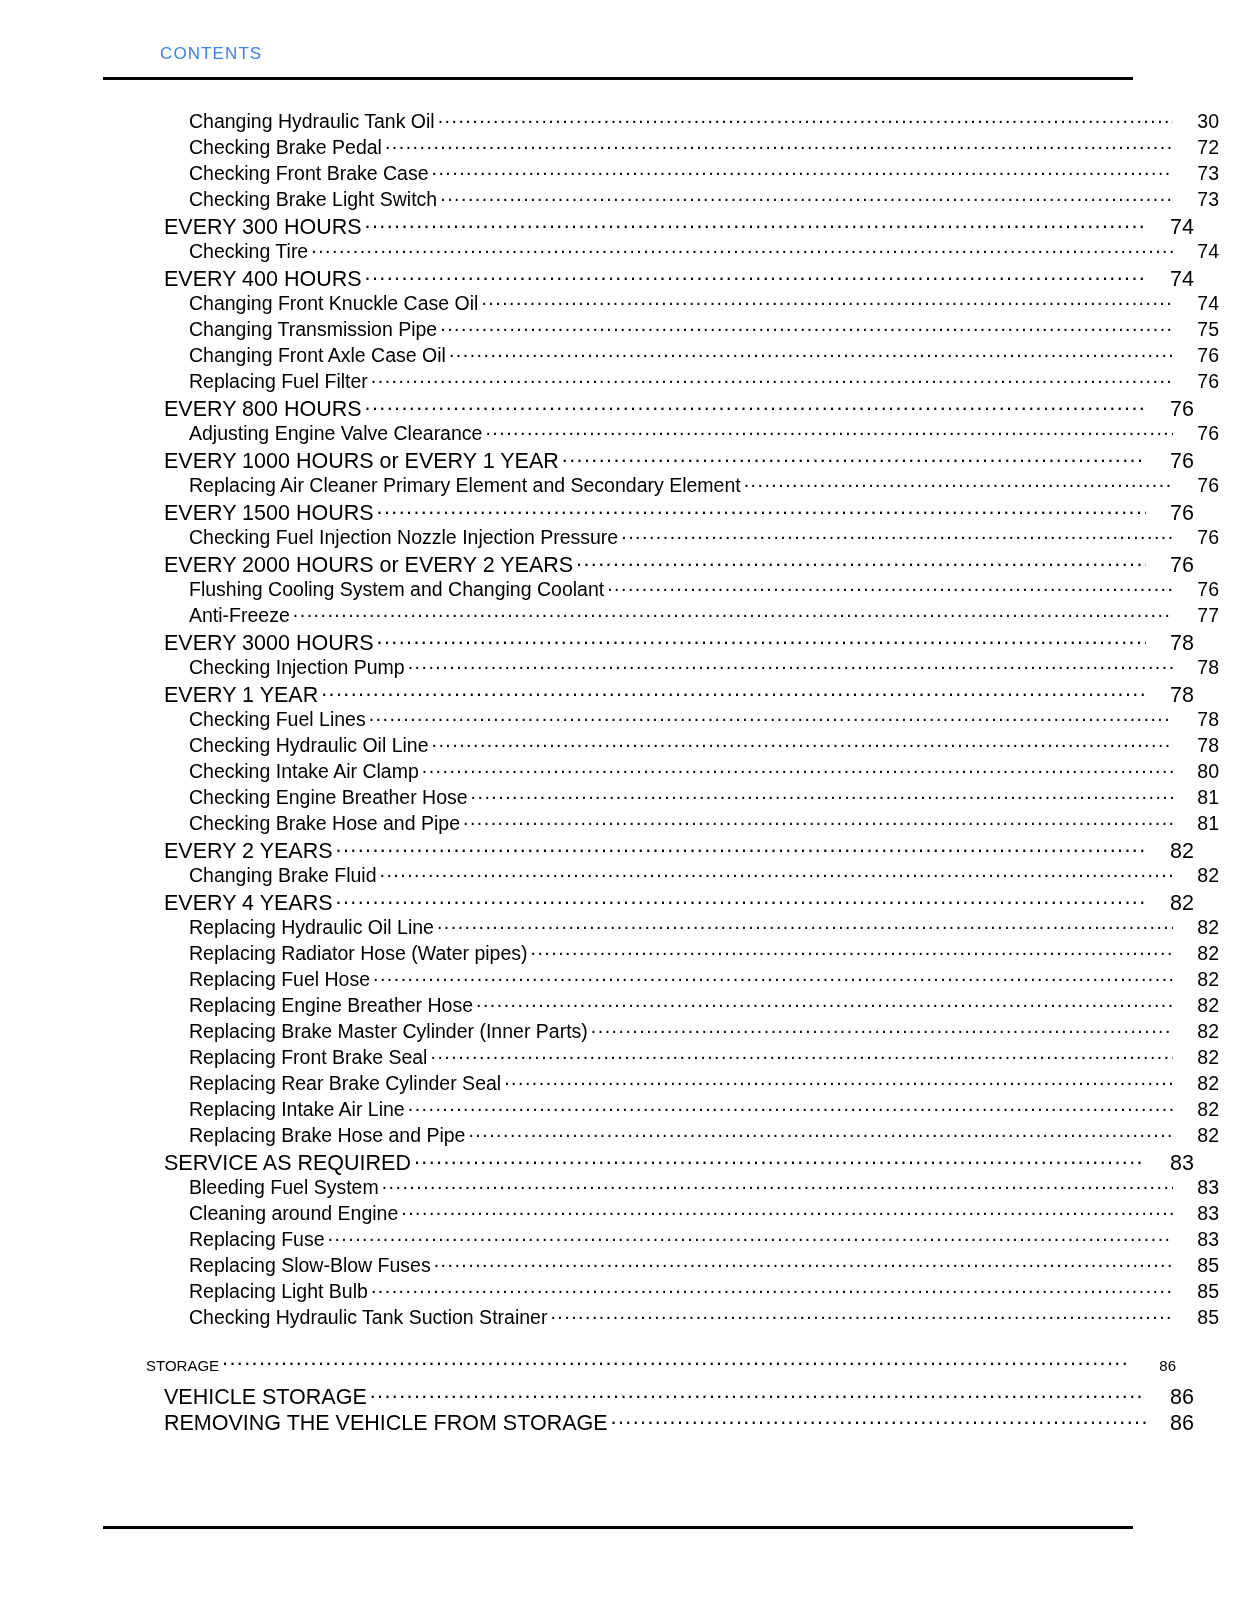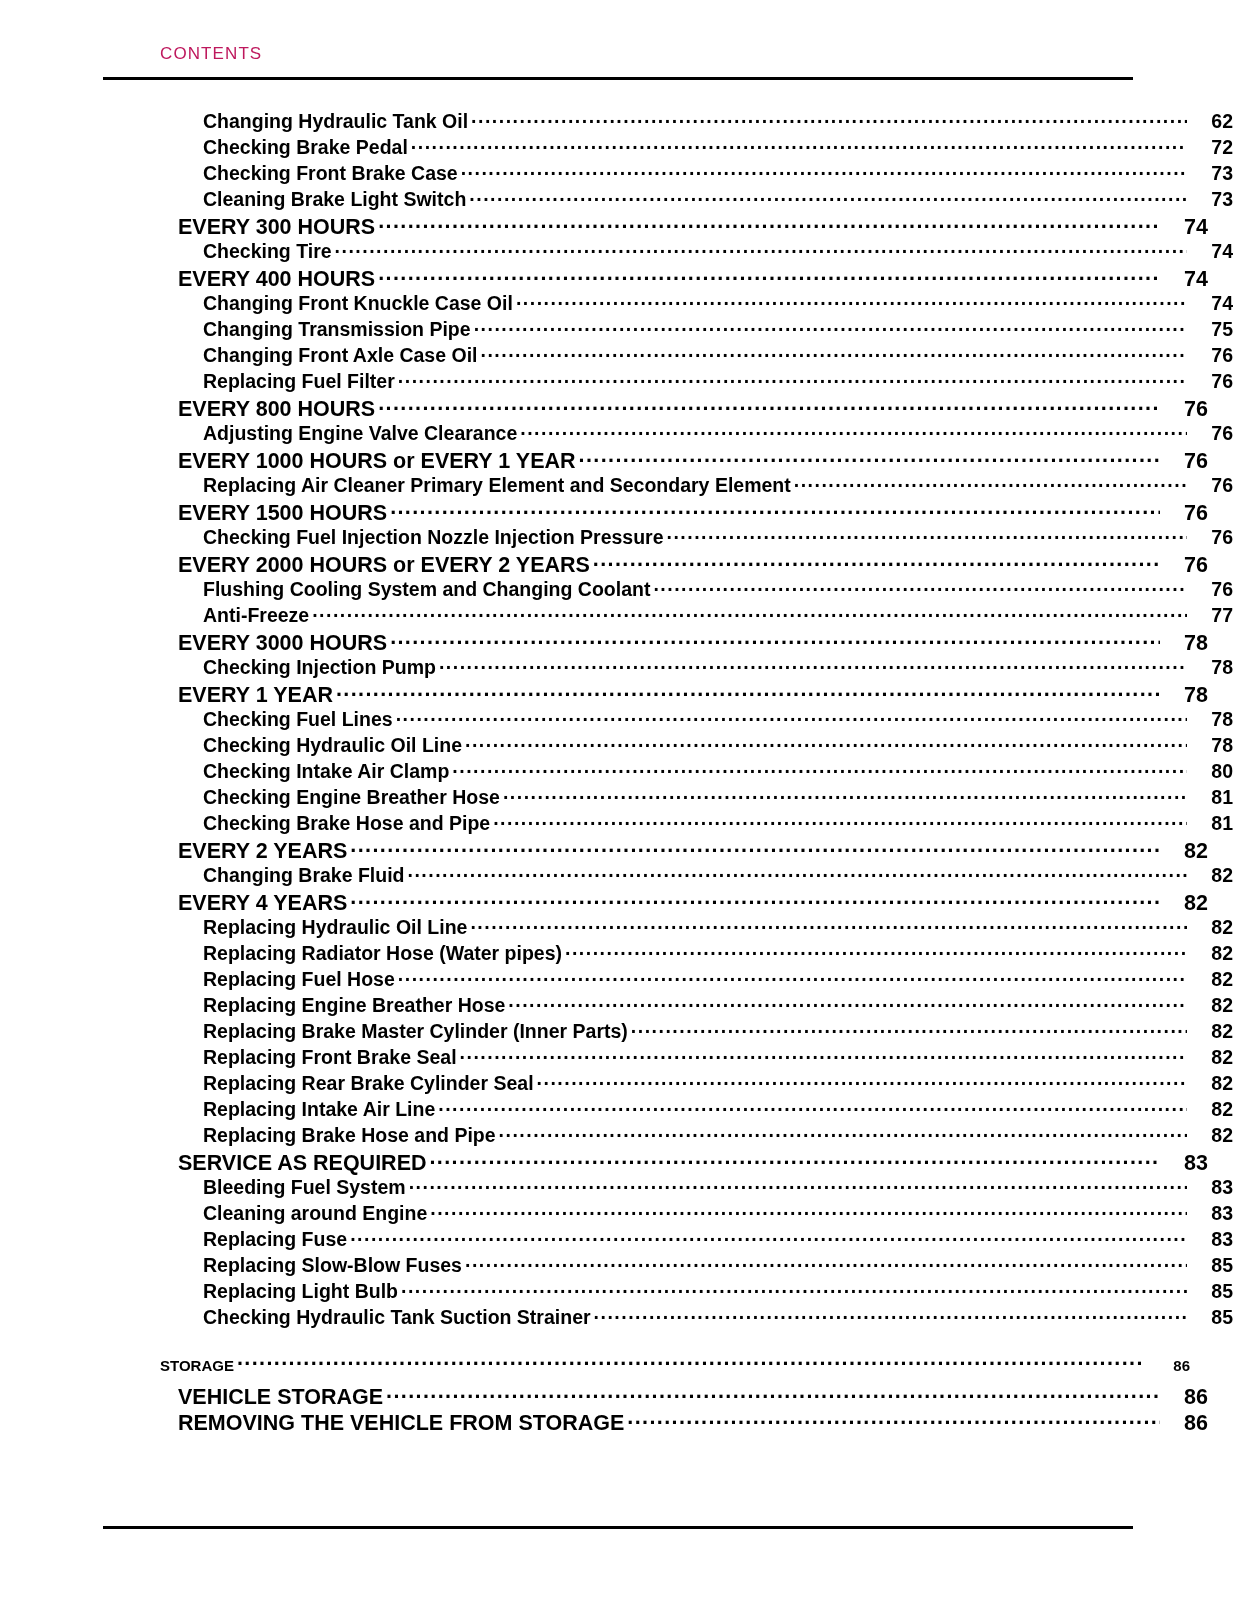--- a/index.html
+++ b/index.html
@@ -24,21 +24,21 @@
     height: 1600px;
   }
 
   
   .header {
     position: absolute;
     left: 160px;
     top: 44px;
     font-size: 17px;
     letter-spacing: 1.1px;
-    color: #be185d;
+    color: #3b82f6;
     font-weight: 400;
     white-space: nowrap;
   }
 
   .rule-top {
     position: absolute;
     left: 103px;
     top: 77px;
     width: 1030px;
     height: 0;
@@ -49,24 +49,23 @@
     left: 103px;
     top: 1526px;
     width: 1030px;
     height: 0;
     border-top: 3px solid #000000;
   }
 
   
   .toc {
     position: absolute;
-    left: 103px;
+    left: 89px;
     top: 108px;
     width: 1030px;
-    font-weight: bold;
   }
 
   .toc-row {
     display: flex;
     align-items: baseline;
     width: 100%;
     white-space: nowrap;
     height: 26px;
   }
 
@@ -134,34 +133,34 @@
 <div class="page">
 
   <div class="header">CONTENTS</div>
 
   <div class="rule-top"></div>
 
   <div class="toc" id="toc-container">
       <div class="toc-row lvl2">
         <span class="toc-label">Changing Hydraulic Tank Oil</span>
         <span class="toc-leader"></span>
-        <span class="toc-page">62</span>
+        <span class="toc-page">30</span>
       </div>
       <div class="toc-row lvl2">
         <span class="toc-label">Checking Brake Pedal</span>
         <span class="toc-leader"></span>
         <span class="toc-page">72</span>
       </div>
       <div class="toc-row lvl2">
         <span class="toc-label">Checking Front Brake Case</span>
         <span class="toc-leader"></span>
         <span class="toc-page">73</span>
       </div>
       <div class="toc-row lvl2">
-        <span class="toc-label">Cleaning Brake Light Switch</span>
+        <span class="toc-label">Checking Brake Light Switch</span>
         <span class="toc-leader"></span>
         <span class="toc-page">73</span>
       </div>
       <div class="toc-row lvl1">
         <span class="toc-label">EVERY 300 HOURS</span>
         <span class="toc-leader"></span>
         <span class="toc-page">74</span>
       </div>
       <div class="toc-row lvl2">
         <span class="toc-label">Checking Tire</span>

